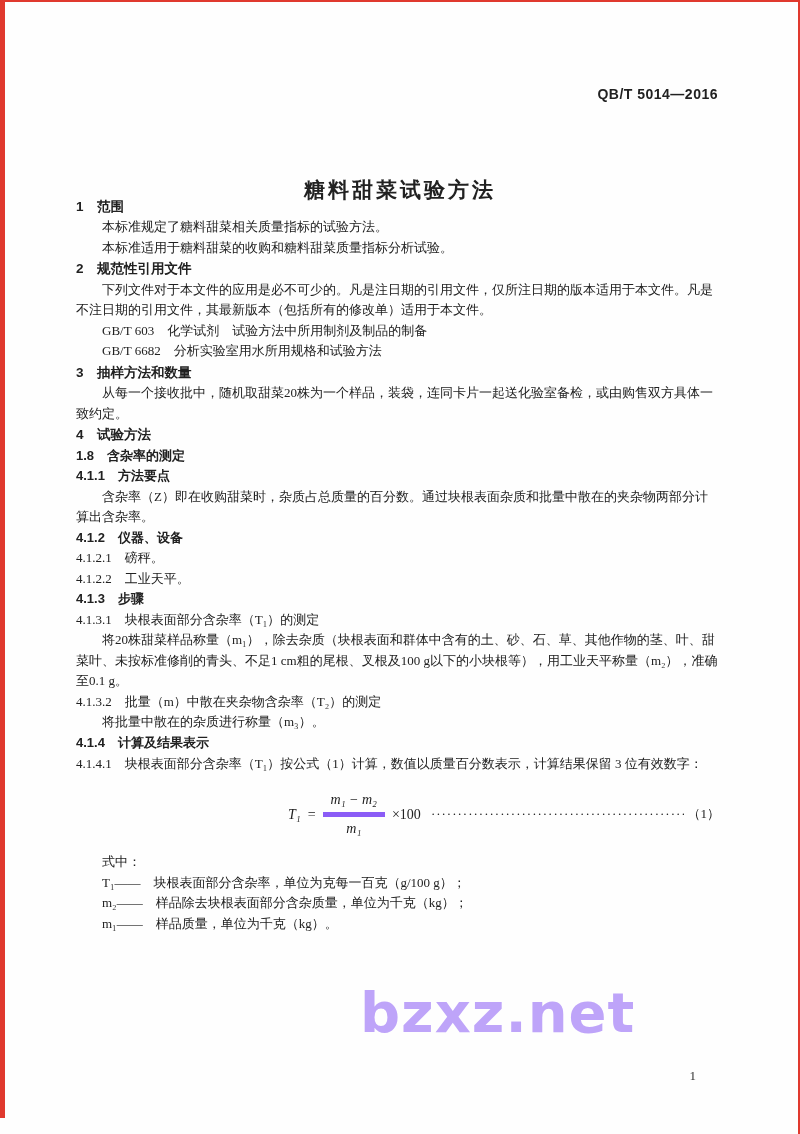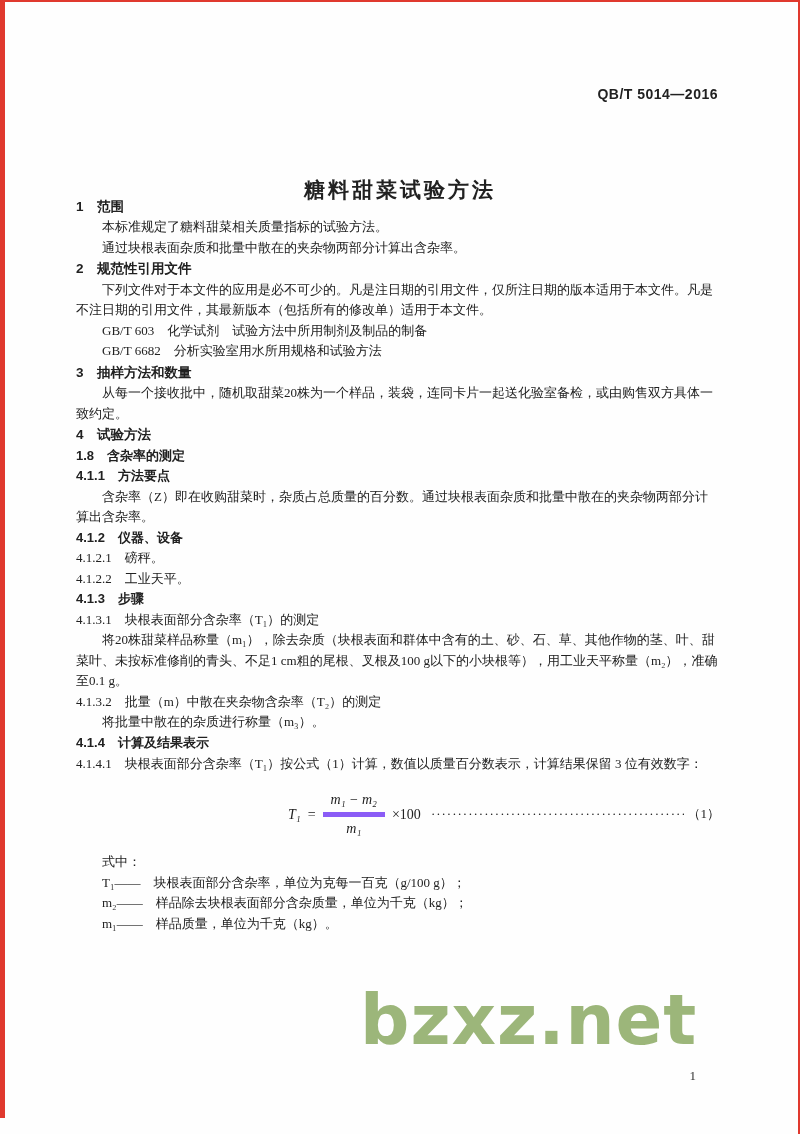--- a/index.html
+++ b/index.html
@@ -70,22 +70,22 @@
     margin:0 4px 0 10px; letter-spacing:1px; color:#222;
   }
   .f-number { flex:0 0 auto; }
 
   .where-label { margin-top:10px; }
   .where { padding-left:2em; margin:4px 0; }
 
   .watermark {
     position:absolute; left:360px; top:980px;
     font-family:"DejaVu Sans","Liberation Sans",sans-serif;
-    font-weight:bold; font-size:69px; letter-spacing:1px;
-    color:#4d7c0f; opacity:0.55; pointer-events:none;
+    font-weight:bold; font-size:56px; letter-spacing:1px;
+    color:#8b5cf6; opacity:0.55; pointer-events:none;
   }
   .page-number {
     position:absolute; top:1068px; right:104px;
     font-size:13px; color:#333;
   }
 </style>
 </head>
 <body>
 
 <div class="page">
@@ -94,21 +94,21 @@
   <div class="edge edge-top"></div>
   <div class="edge edge-right"></div>
 
   <div class="doc-number">QB/T 5014—2016</div>
   <h1 class="title">糖料甜菜试验方法</h1>
 
   <div class="content">
 
     <p class="h-main first">1　范围</p>
     <p class="indent">本标准规定了糖料甜菜相关质量指标的试验方法。</p>
-    <p class="indent">通过块根表面杂质和批量中散在的夹杂物两部分计算出含杂率。</p>
+    <p class="indent">本标准适用于糖料甜菜的收购和糖料甜菜质量指标分析试验。</p>
 
     <p class="h-main">2　规范性引用文件</p>
     <p class="indent">下列文件对于本文件的应用是必不可少的。凡是注日期的引用文件，仅所注日期的版本适用于本文件。凡是不注日期的引用文件，其最新版本（包括所有的修改单）适用于本文件。</p>
     <p class="indent">GB/T 603　化学试剂　试验方法中所用制剂及制品的制备</p>
     <p class="indent">GB/T 6682　分析实验室用水所用规格和试验方法</p>
 
     <p class="h-main">3　抽样方法和数量</p>
     <p class="indent">从每一个接收批中，随机取甜菜20株为一个样品，装袋，连同卡片一起送化验室备检，或由购售双方具体一致约定。</p>
 
     <p class="h-main">4　试验方法</p>

